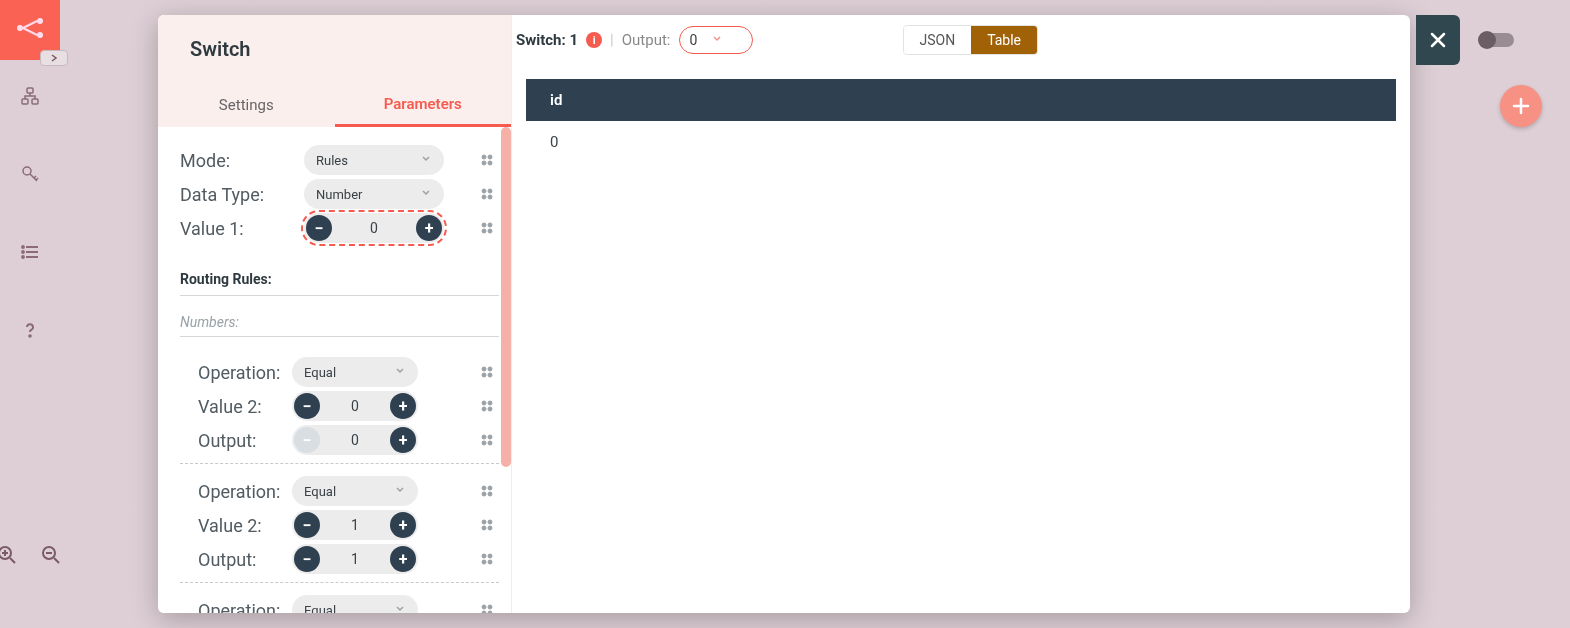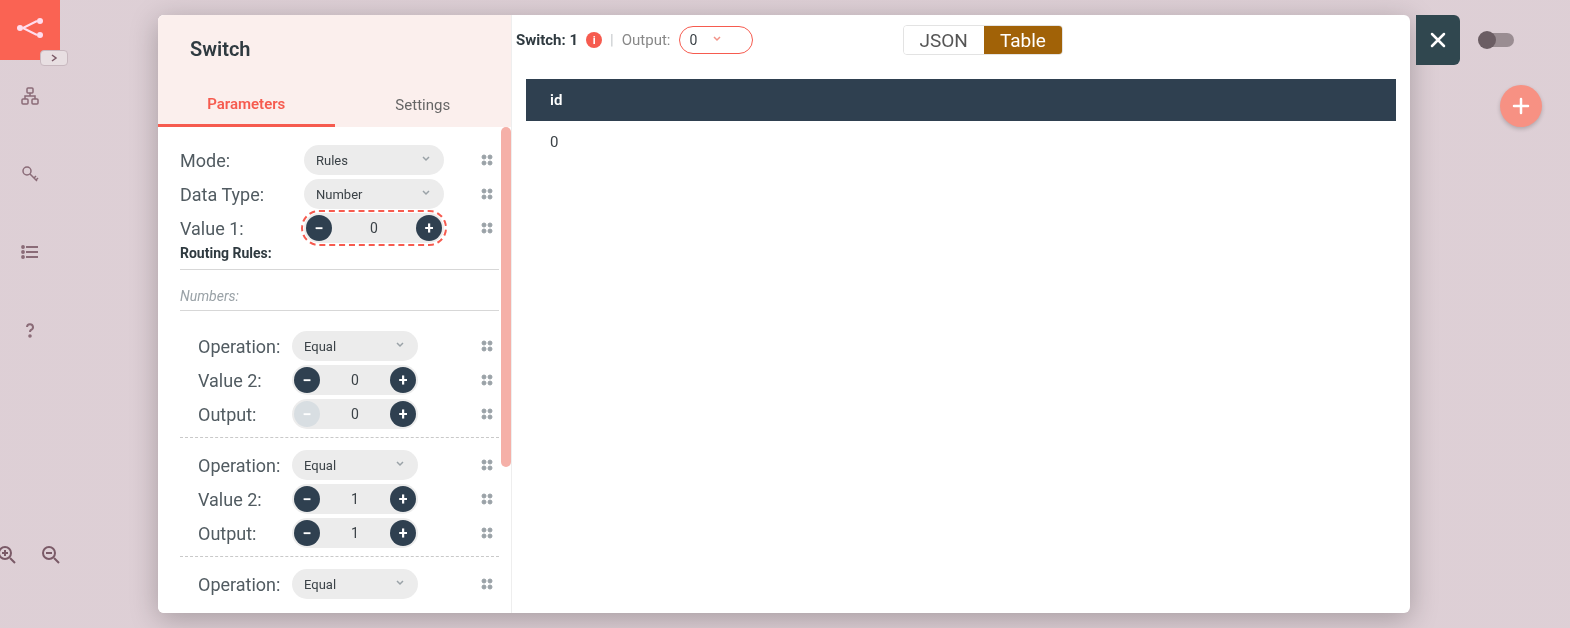--- a/index.html
+++ b/index.html
@@ -117,21 +117,21 @@
   .stepper.focused { outline:2px dashed #f65b4f; outline-offset:1px; }
   .stepper .dec, .stepper .inc {
     width:26px; height:26px; border-radius:50%; background:#2f4050; color:#fff;
     display:flex; align-items:center; justify-content:center; margin:2px; cursor:pointer;
     font-size:16px; font-weight:700; flex-shrink:0;
   }
   .stepper .dec.disabled { background:#d8dee2; }
   .stepper .val { flex:1; text-align:center; font-size:14px; color:#3b4247; }
 
   .section-title {
-    font-size:14px; font-weight:700; color:#2f3a40; margin-bottom:8px;
+    font-size:14px; font-weight:700; color:#2f3a40; margin-top:26px; margin-bottom:8px;
   }
   .hr { border:none; border-bottom:1px solid #d7d7d7; margin-bottom:18px; }
   .subsection {
     font-size:14px; color:#9aa2a7; font-style:italic; margin-bottom:6px;
   }
   .rule-block .field-row { height:34px; }
   .dashed-sep { border:none; border-bottom:1px dashed #c9c9c9; margin:6px 0 10px 0; }
 
   
   .panel-right {
@@ -157,21 +157,21 @@
     cursor:pointer;
   }
   .output-select .chev { margin-left:14px; }
   .output-select .chev svg{ stroke:#f29287; fill:none; }
 
   .view-toggle {
     margin-left:140px; display:flex; border:1px solid #e3e3e3; border-radius:4px; overflow:hidden;
     height:30px;
   }
   .view-toggle div {
-    padding:0 16px; display:flex; align-items:center; font-size:19px; cursor:pointer;
+    padding:0 16px; display:flex; align-items:center; font-size:14px; cursor:pointer;
     color:#555; background:#fff;
   }
   .view-toggle div.active { background:#a16207; color:#fff; }
 
   .execute-btn {
     margin-left:auto; height:34px; padding:0 18px;
     border:1.5px solid #f65b4f; border-radius:18px; color:#f65b4f;
     display:flex; align-items:center; gap:8px; font-size:15px; font-weight:600;
     cursor:pointer;
   }
@@ -268,22 +268,22 @@
       </svg>
   </div>
 </div>
 
 <div class="modal">
 
   <div class="panel-left">
     <div class="panel-header">
       <div class="node-title">Switch</div>
       <div class="tabs">
+        <div class="tab">Settings</div>
         <div class="tab active">Parameters</div>
-        <div class="tab">Settings</div>
       </div>
     </div>
 
     <div class="panel-body">
       <div class="scroll-indicator"></div>
 
       <div class="field-row">
         <span class="field-label">Mode:</span>
         <div class="select-ctrl">
           <span>Rules</span>

